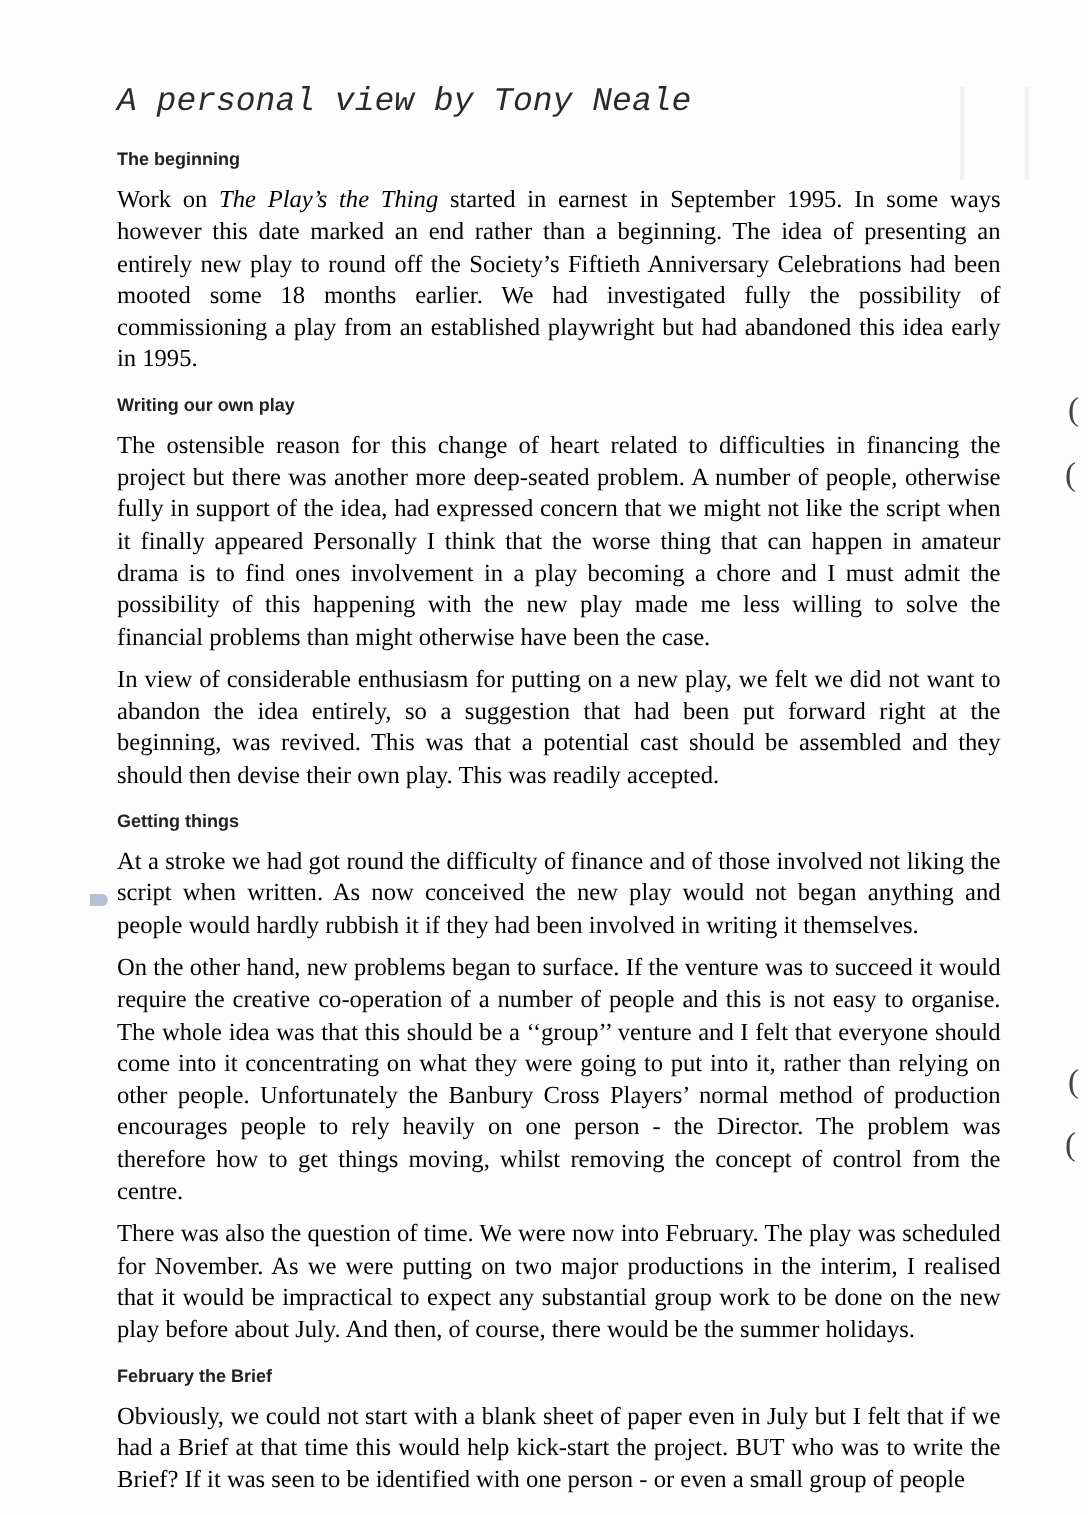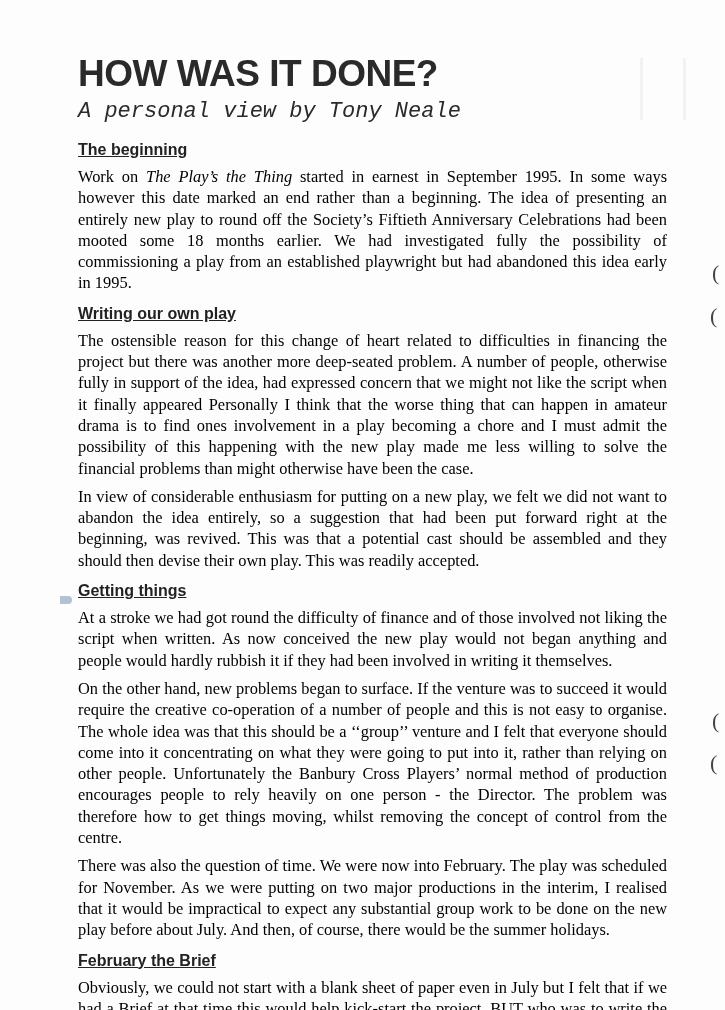--- a/index.html
+++ b/index.html
@@ -20,21 +20,21 @@
     h1 {
       margin: 0; font-family: "Liberation Sans", sans-serif; font-weight: bold;
       font-size: 37px; letter-spacing: -0.5px; color: #2a2a2a; line-height: 44px;
     }
     .subtitle {
       margin: 2px 0 0 0; font-family: Liberation Mono, monospace; font-style: italic;
       font-size: 22px; color: #2a2a2a; line-height: 28px;
     }
     h2 {
       margin: 10px 0 6px 0; font-family: "Liberation Sans", sans-serif; font-weight: bold;
-      font-size: 16px; color: #222; line-height: 20px; text-decoration: underline;
+      font-size: 12px; color: #222; line-height: 20px;
     }
     h2.first { margin-top: 14px; }
     p {
       margin: 0 0 7px 0; font-family: "Liberation Serif", serif; font-size: 16.4px;
       line-height: 21.3px; text-align: justify; color: #000000;
     }
     .mark {
       position: absolute; font-family: "Liberation Serif", serif; color: #444;
       font-size: 22px; line-height: 22px;
     }
@@ -42,21 +42,20 @@
       position: absolute; left: 60px; top: 596px; width: 12px; height: 8px;
       background: #9fb3c8; border-radius: 0 6px 6px 0; opacity: 0.8;
     }
   </style>
 </head>
 <body>
 
 <div class="ghost"></div>
 
 <div class="page">
-  <h1>HOW WAS IT DONE?</h1>
   <div class="subtitle">A personal view by Tony Neale</div>
 
   <h2 class="first">The beginning</h2>
   <p><span>Work on </span><i>The Play’s the Thing</i><span> started in earnest in September 1995.  In some ways however this date marked an end rather than a beginning.  The idea of presenting an entirely new play to round off the Society’s Fiftieth Anniversary Celebrations had been mooted some 18 months earlier.  We had investigated fully the possibility of commissioning a play from an established playwright but had abandoned this idea early in 1995.</span></p>
 
   <h2>Writing our own play</h2>
   <p>The ostensible reason for this change of heart related to difficulties in financing the project but there was another more deep-seated problem.  A number of people, otherwise fully in support of the idea, had expressed concern that we might not like the script when it finally appeared  Personally I think that the worse thing that can happen in amateur drama is to find ones involvement in a play becoming a chore and I must admit the possibility of this happening with the new play made me less willing to solve the financial problems than might otherwise have been the case.</p>
   <p>In view of considerable enthusiasm for putting on a new play, we felt we did not want to abandon the idea entirely, so a suggestion that had been put forward right at the beginning, was revived.  This was that a potential cast should be assembled and they should then devise their own play.  This was readily accepted.</p>
 
   <h2>Getting things</h2>

